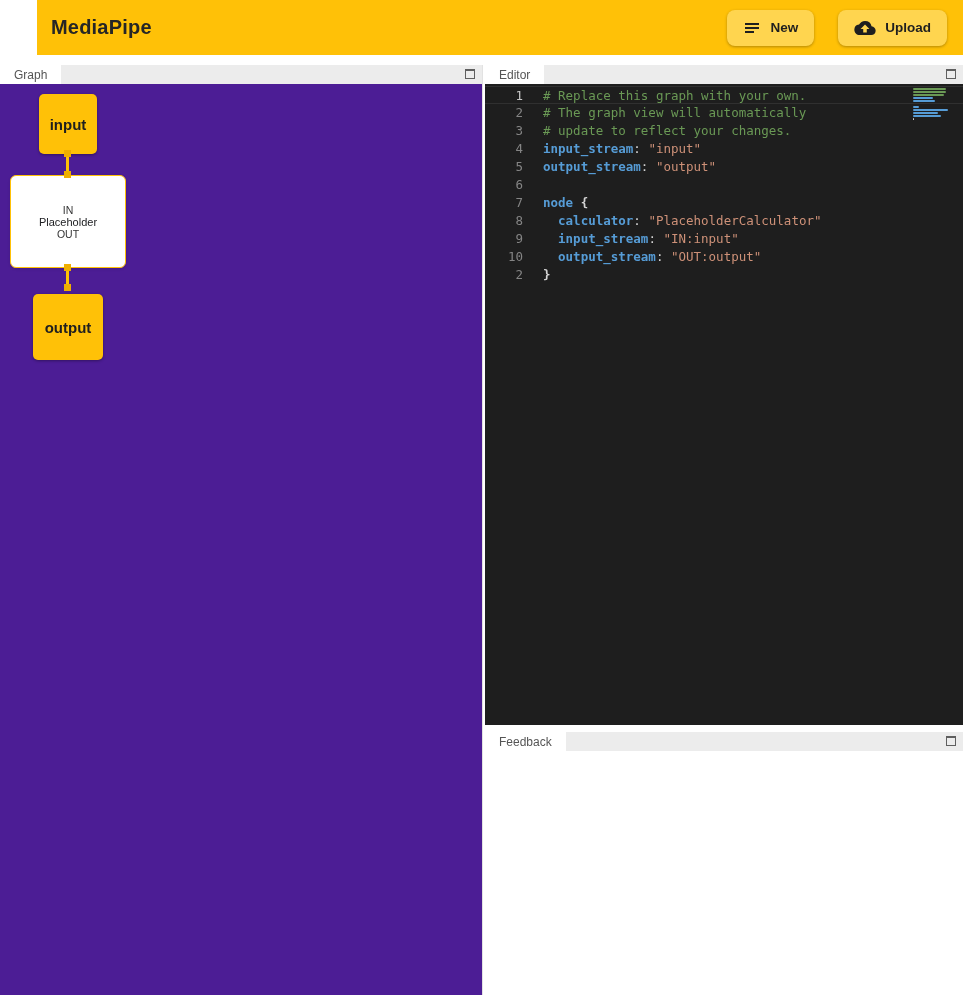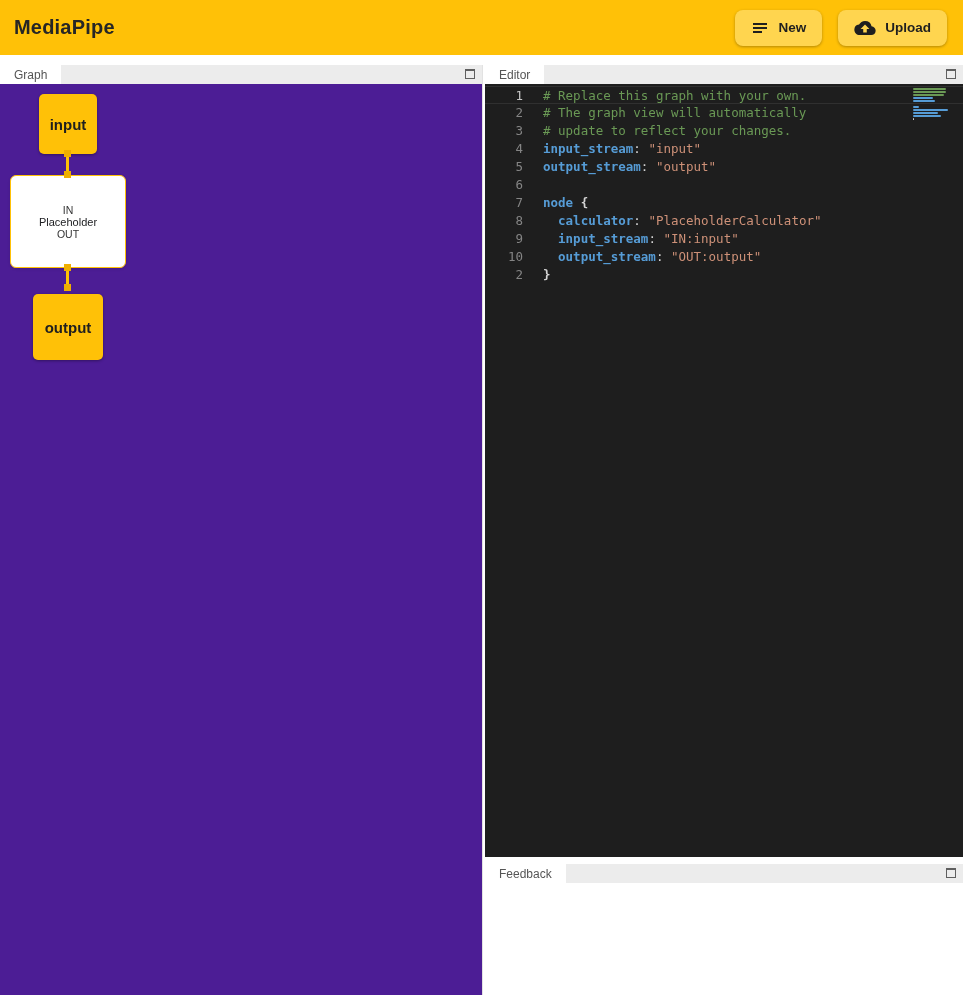--- a/index.html
+++ b/index.html
@@ -1,36 +1,36 @@
 <!DOCTYPE html>
 <html><head>
 <meta charset="utf-8">
 <style>
   * { margin:0; padding:0; box-sizing:border-box; }
   html,body { width:963px; height:995px; background:#ffffff; overflow:hidden;
               font-family:"Liberation Sans", sans-serif; }
 
   
   .app-header { height:55px; background:#FFC107; display:flex; align-items:center;
-                padding:0 14px; }
+                padding:0 14px;margin-left:37px; }
   .app-title { font-size:20px; font-weight:700; color:#262626; letter-spacing:.2px; }
-  .header-actions { margin-left:auto; display:flex; gap:16px; padding-right:2px; }
+  .header-actions { margin-left:auto; display:flex; gap:24px; padding-right:2px; }
   .hdr-btn { height:36px; background:#FFD54F; border:none; border-radius:8px;
              padding:0 16px; font-family:"Liberation Sans",sans-serif;
              font-size:13.5px; font-weight:700; color:#1f1f1f; display:flex;
              align-items:center; gap:9px; box-shadow:0 1px 3px rgba(0,0,0,.3);
              cursor:pointer; }
   .hdr-btn svg { display:block; }
 
   
   .main { display:flex; margin-top:10px; height:933px; }
   .panel { display:flex; flex-direction:column; }
   .graph-panel { width:483px; border-right:1px solid #e2e2e2; }
   .right-col { flex:1; display:flex; flex-direction:column; margin-left:2px; }
-  .editor-panel { height:792px; }
+  .editor-panel { height:660px; }
   .feedback-panel { margin-top:7px; flex:1; }
 
   
   .panel-tabs { height:19px; background:#ececec; display:flex; align-items:stretch;
                 position:relative; flex-shrink:0; }
   .tab { background:#ffffff; padding:0 14px; font-size:12px; color:#555;
          display:flex; align-items:center; cursor:pointer; }
   .popout { position:absolute; right:7px; top:4px; width:10px; height:10px;
             border:1px solid #5f5f5f; border-top-width:2px; background:transparent;
             cursor:pointer; }

